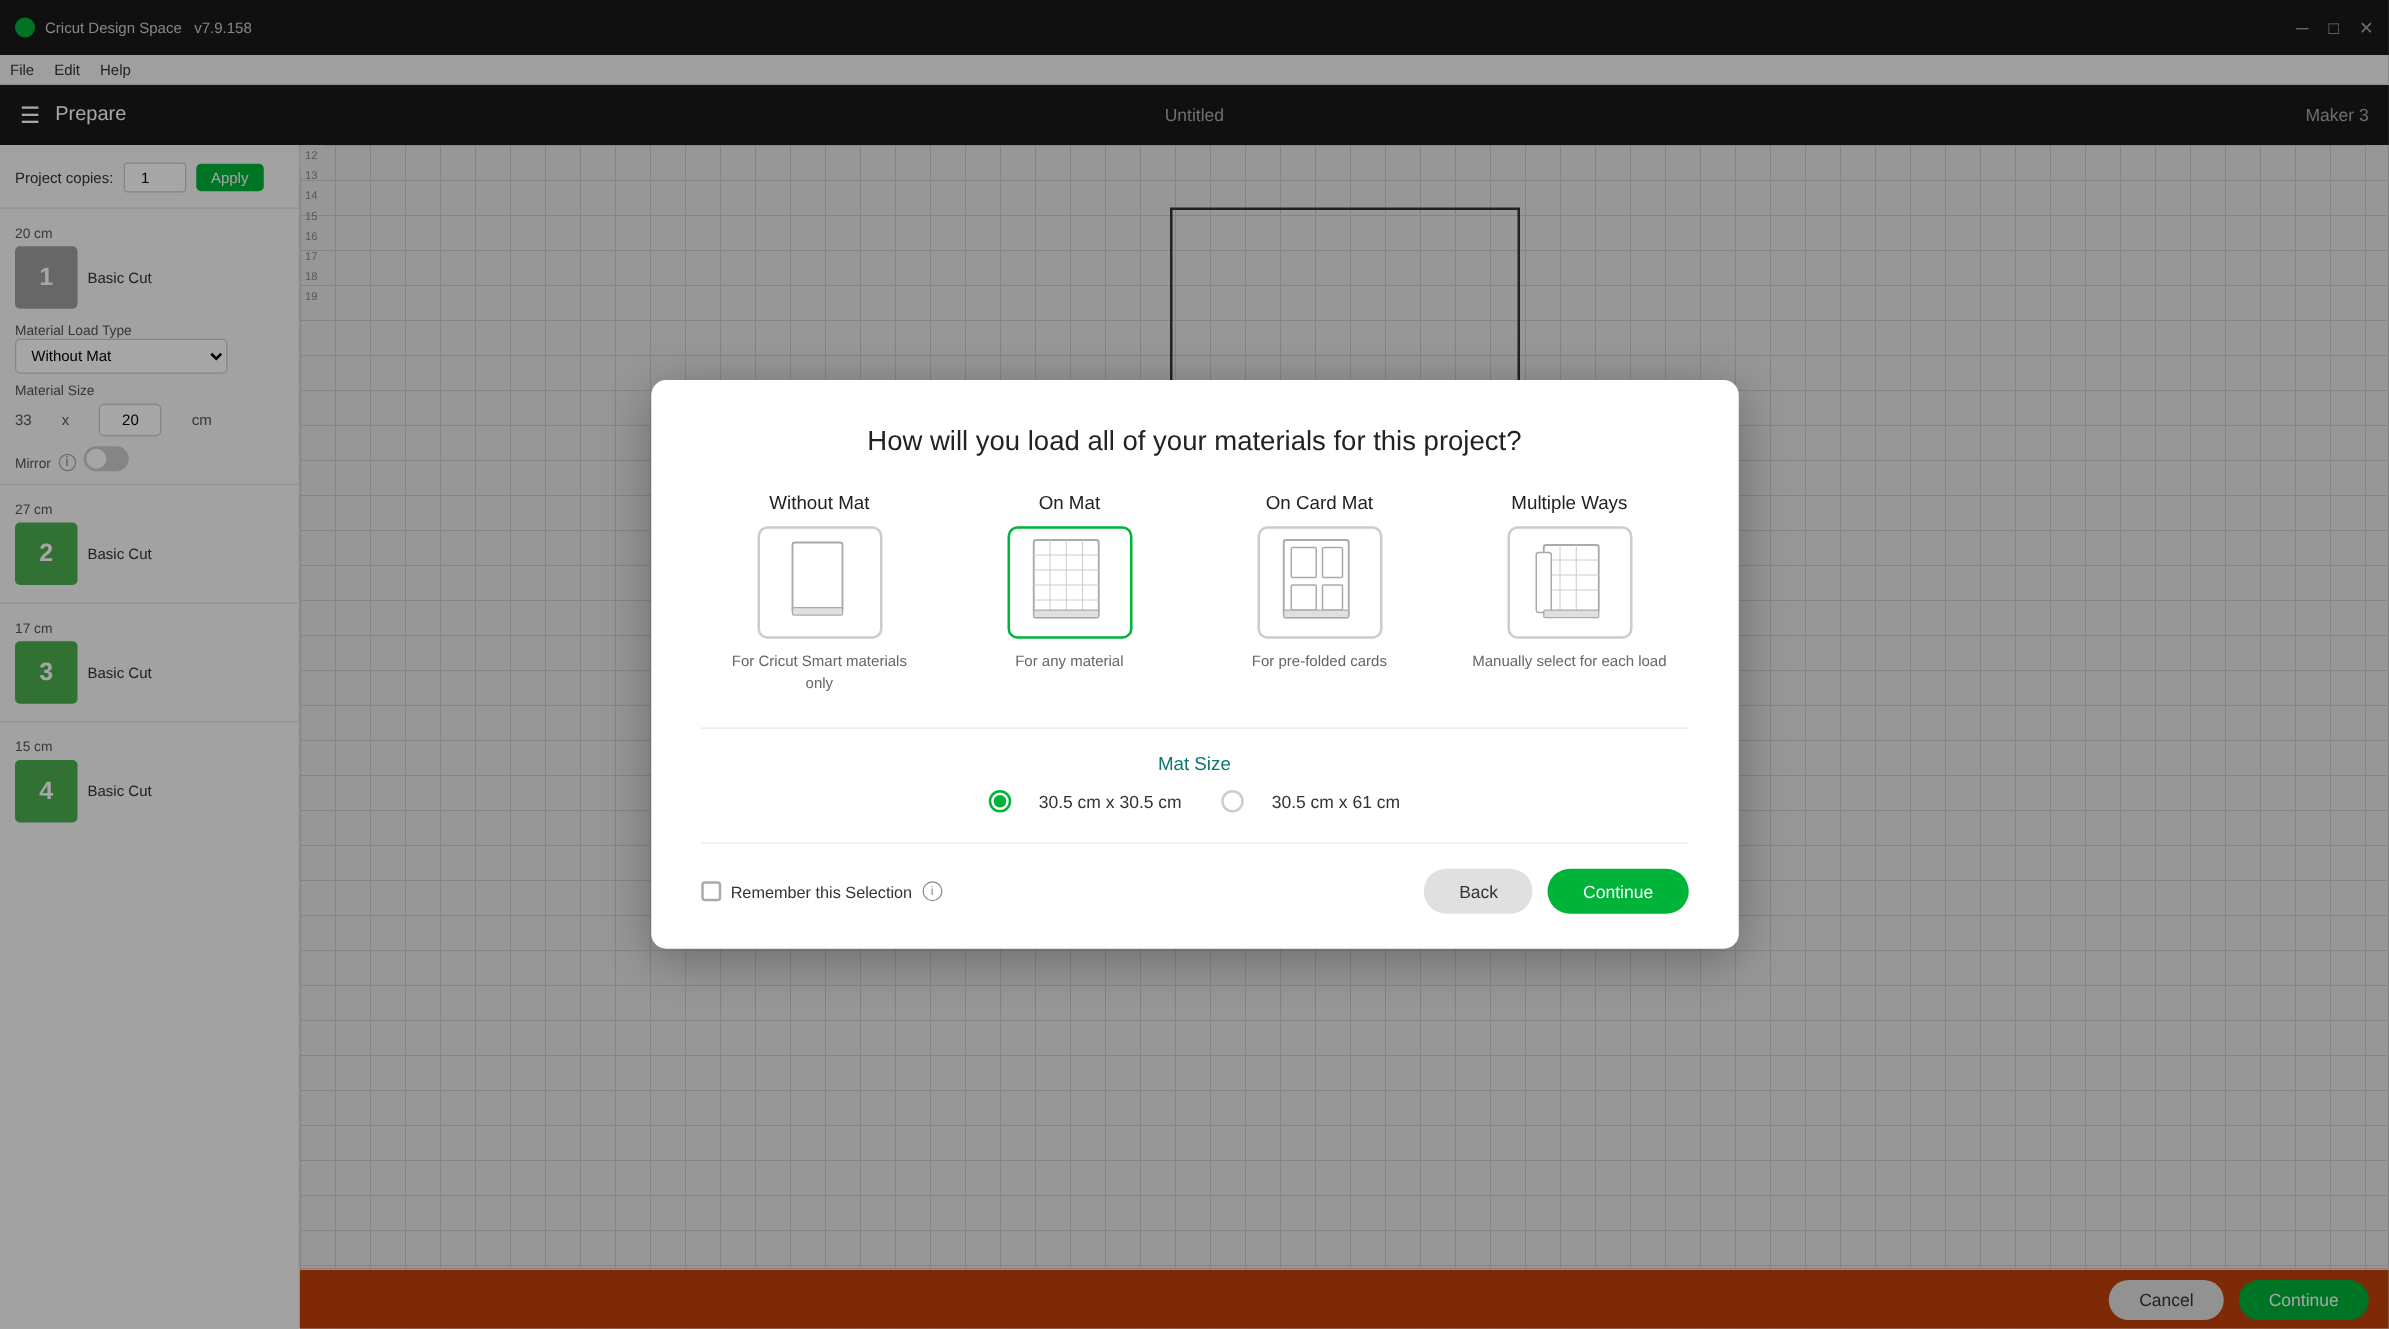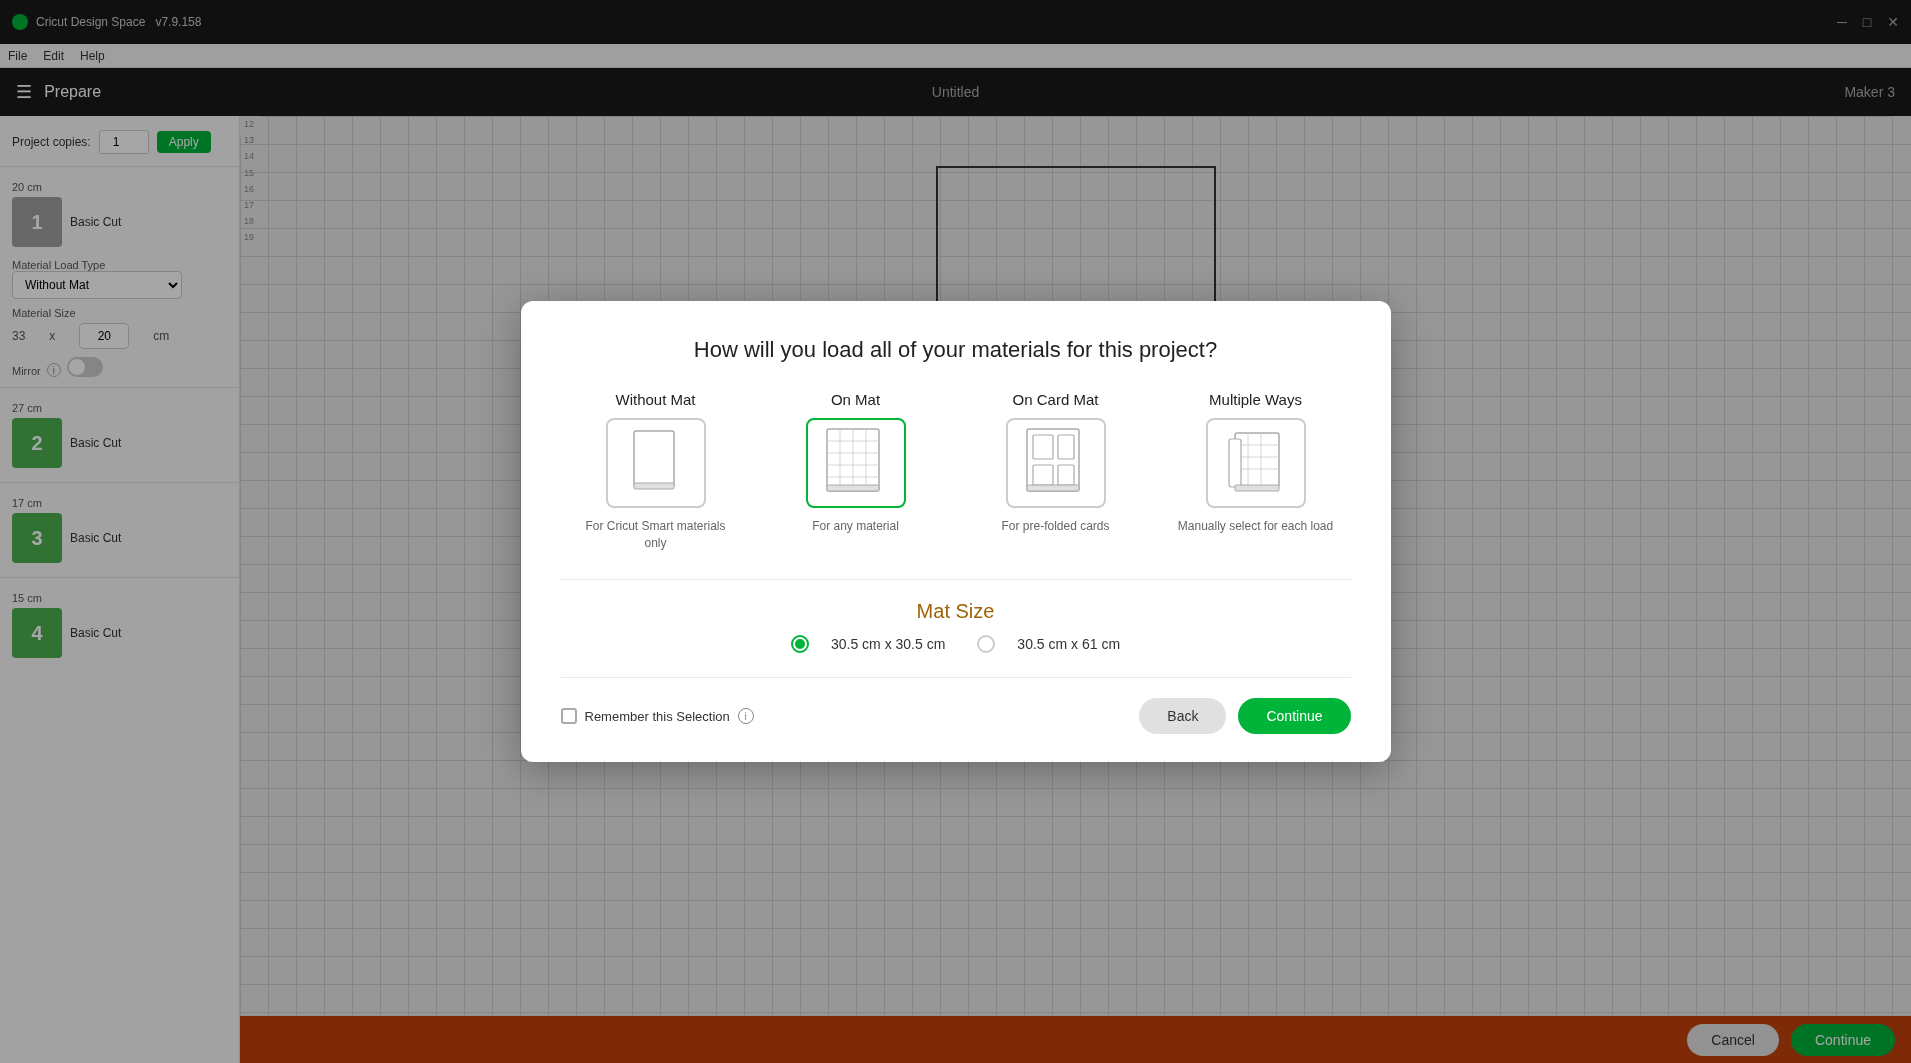--- a/index.html
+++ b/index.html
@@ -364,23 +364,23 @@
       text-align: center;
       line-height: 1.4;
     }
 
     
     .mat-size-section {
       text-align: center;
       margin-bottom: 24px;
     }
     .mat-size-title {
-      font-size: 20px;
+      font-size: 15px;
       font-weight: 500;
-      color: #a16207;
+      color: #0f766e;
       margin-bottom: 12px;
     }
     .radio-row {
       display: flex;
       justify-content: center;
       gap: 32px;
       align-items: center;
     }
     .radio-option {
       display: flex;

